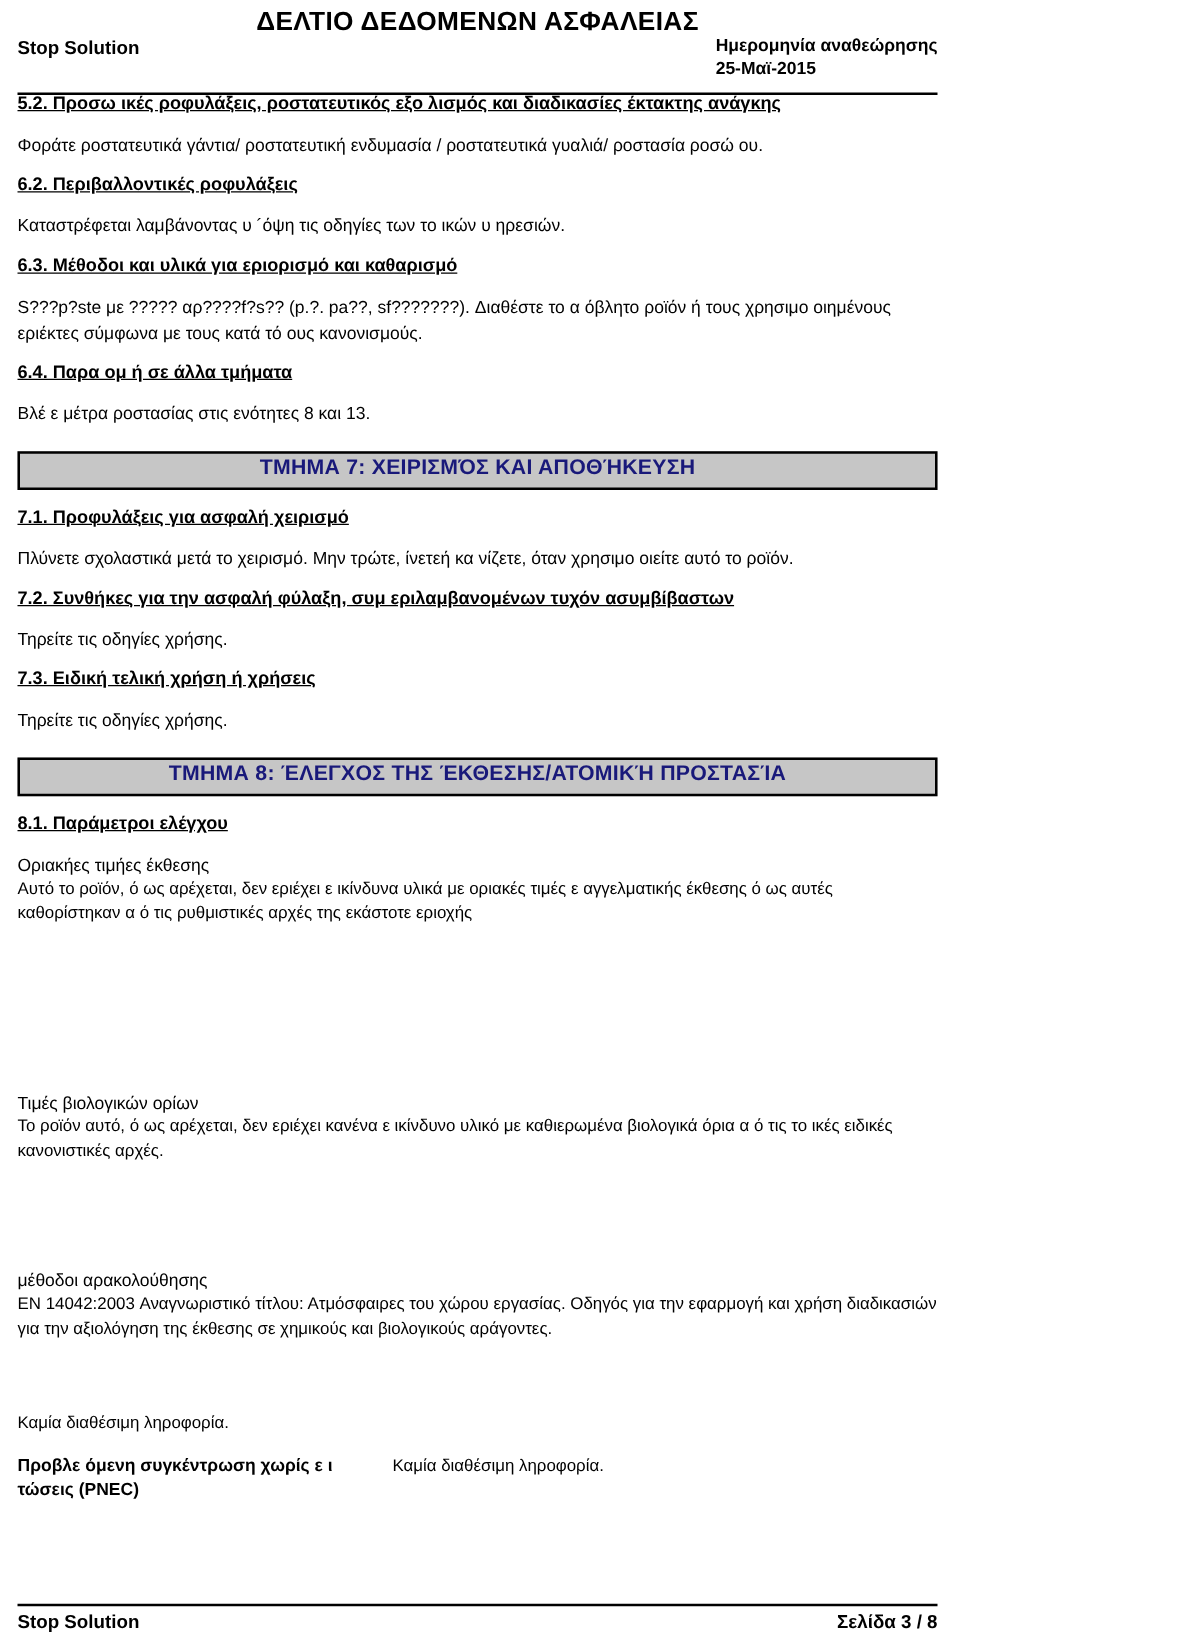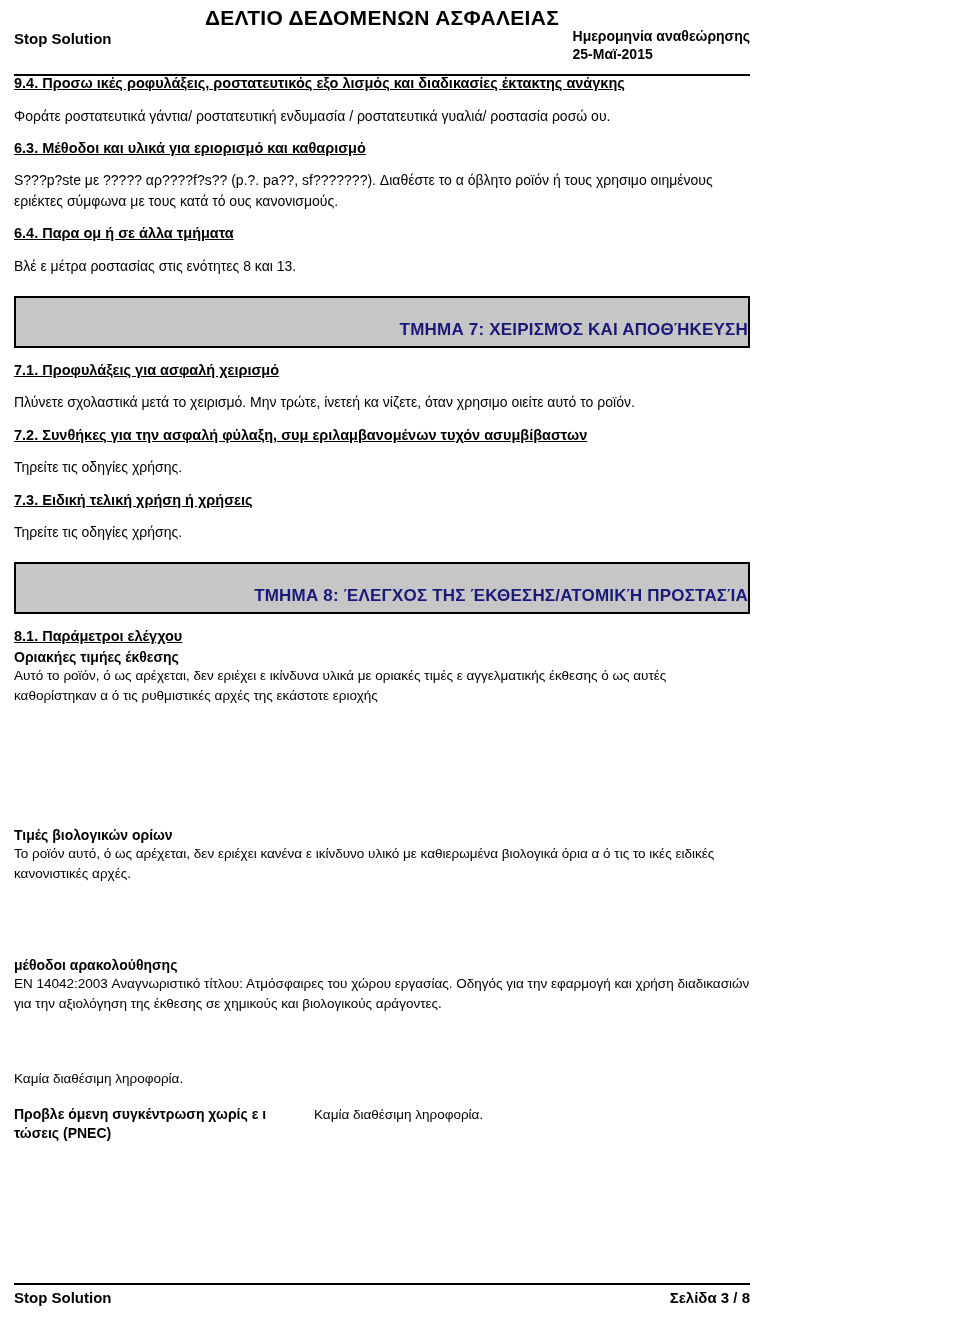--- a/index.html
+++ b/index.html
@@ -88,34 +88,34 @@
   .para {
     font-size: 14px;
     line-height: 1.45;
     margin: 10px 0 0 0;
   }
 
   
   .banner {
     background: #c6c6c6;
     border: 2px solid #000000;
-    text-align: right;
+    text-align: center;
     color: #19197a;
     font-size: 17px;
     font-weight: bold;
-    padding: 22px 0 6px 0;
+    padding: 1px 0 6px 0;
     margin: 20px 0 0 0;
     letter-spacing: 0.2px;
   }
 
   
   .sub-title {
     font-size: 14px;
-    font-weight: bold;
-    margin: 0 0 0 0;
+    font-weight: normal;
+    margin: 12px 0 0 0;
   }
   .sub-body {
     font-size: 13.5px;
     line-height: 1.45;
     margin: 1px 0 0 0;
   }
 
   .spacer-lg { height: 122px; }
   .spacer-md { height: 74px; }
   .spacer-sm { height: 40px; }
@@ -170,24 +170,28 @@
     <div class="rev-block">
       <span class="rev-label">Ημερομηνία αναθεώρησης</span>
       <span class="rev-date">25-Μαϊ-2015</span>
     </div>
     <div class="rule-top"></div>
   </div>
 
   <div class="content">
 
     <div class="sec-head-wrap">
-      <div class="sec-head">9.4. Προσω ικές  ροφυλάξεις,  ροστατευτικός εξο λισμός και διαδικασίες έκτακτης ανάγκης</div>
+      <div class="sec-head">5.2. Προσω ικές  ροφυλάξεις,  ροστατευτικός εξο λισμός και διαδικασίες έκτακτης ανάγκης</div>
       <p class="para">Φοράτε  ροστατευτικά γάντια/  ροστατευτική ενδυμασία /  ροστατευτικά γυαλιά/  ροστασία  ροσώ ου.</p>
     </div>
 
+    <div class="sec-head-wrap">
+      <div class="sec-head">6.2. Περιβαλλοντικές  ροφυλάξεις</div>
+      <p class="para">Καταστρέφεται λαμβάνοντας υ ´όψη τις οδηγίες των το ικών υ ηρεσιών.</p>
+    </div>
 
     <div class="sec-head-wrap">
       <div class="sec-head">6.3. Μέθοδοι και υλικά για  εριορισμό και καθαρισμό</div>
       <p class="para">S???p?ste με ????? αρ????f?s?? (p.?. pa??, sf???????). Διαθέστε το α όβλητο  ροϊόν ή τους χρησιμο οιημένους  εριέκτες σύμφωνα με τους κατά τό ους κανονισμούς.</p>
     </div>
 
     <div class="sec-head-wrap">
       <div class="sec-head">6.4. Παρα ομ ή σε άλλα τμήματα</div>
       <p class="para">Βλέ ε μέτρα  ροστασίας στις ενότητες 8 και 13.</p>
     </div>

